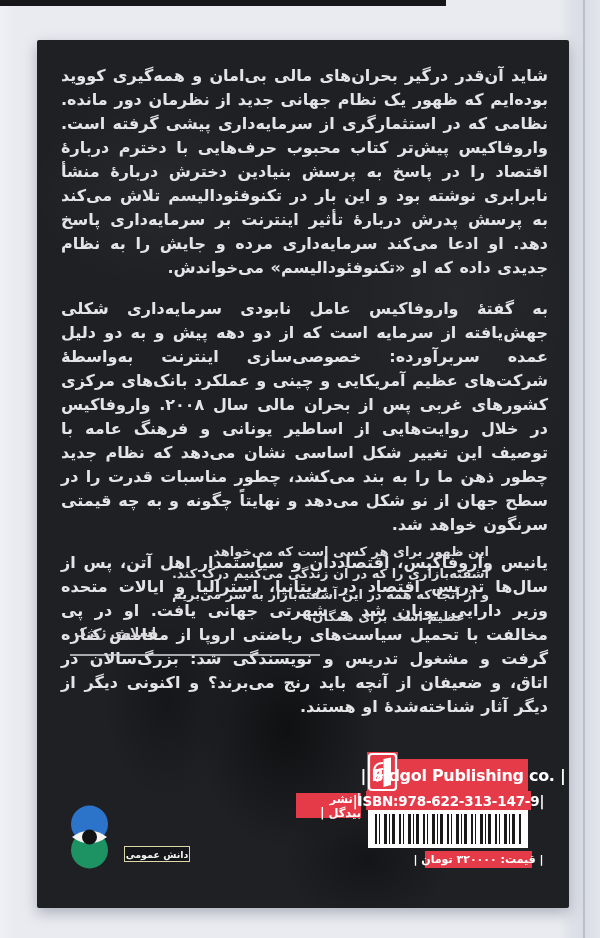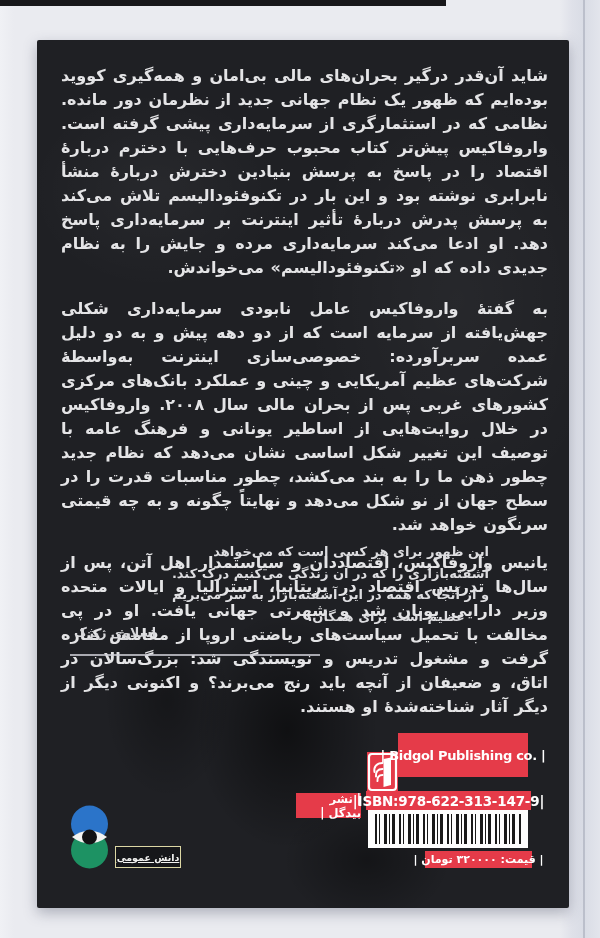--- a/index.html
+++ b/index.html
@@ -54,32 +54,32 @@
     position:absolute; left:37px; top:585px;
     direction:rtl; color:#d8d8db; font-size:12.5px; font-weight:700;
   }
   .divider {
     position:absolute; left:33px; top:614px; width:250px; height:2px;
     background:rgba(205,205,212,0.8);
   }
   
   .eye-logo { position:absolute; left:32px; top:765px; }
   .genre-badge {
-    position:absolute; left:78px; top:806px; width:66px; height:22px;
+    position:absolute; left:87px; top:806px; width:66px; height:16px;
     border:1px solid rgba(242,236,180,0.9); background:rgba(10,10,12,0.4);
     color:#f2f2f0; font-size:9.5px; font-weight:700;
     display:flex; align-items:center; justify-content:center;
-    direction:rtl; letter-spacing:0.2px;text-decoration:underline;
+    direction:rtl; letter-spacing:0.2px;
   }
   
   .redbox { position:absolute; background:#e53b49; color:#ffffff; font-weight:700;
             display:flex; align-items:center; justify-content:center; }
   .pub-fa   { left:259px; top:721px; width:65px;  height:25px; font-size:11.5px; direction:rtl;margin-top:32px; }
   .pub-logo { left:330px; top:712px; width:31px;  height:40px; }
-  .pub-en   { left:361px; top:693px; width:130px; height:44px; font-size:13px; letter-spacing:-0.3px; white-space:nowrap; }
+  .pub-en   { left:361px; top:719px; width:130px; height:32px; font-size:16px; letter-spacing:-0.3px; white-space:nowrap; }
   .isbn     { left:329px; top:751px; width:165px; height:19px; font-size:13.5px; letter-spacing:-0.2px; white-space:nowrap; }
   .price    { left:388px; top:811px; width:107px; height:17px; font-size:11px; direction:rtl; white-space:nowrap; }
   .barcode-box {
     position:absolute; left:331px; top:770px; width:160px; height:38px;
     background:#fdfdfd; display:flex; align-items:stretch; padding:4px 7px;
   }
   .barcode-bars {
     flex:1;
     background:repeating-linear-gradient(90deg,
       #191919 0 2px,  #fdfdfd 2px 4px,

